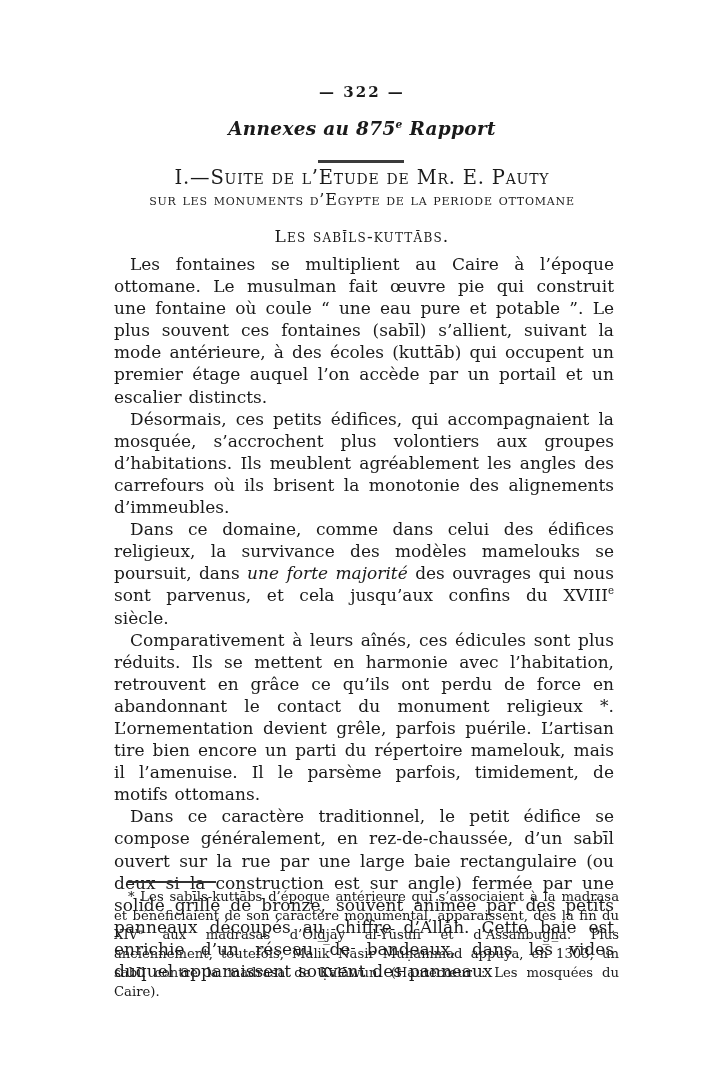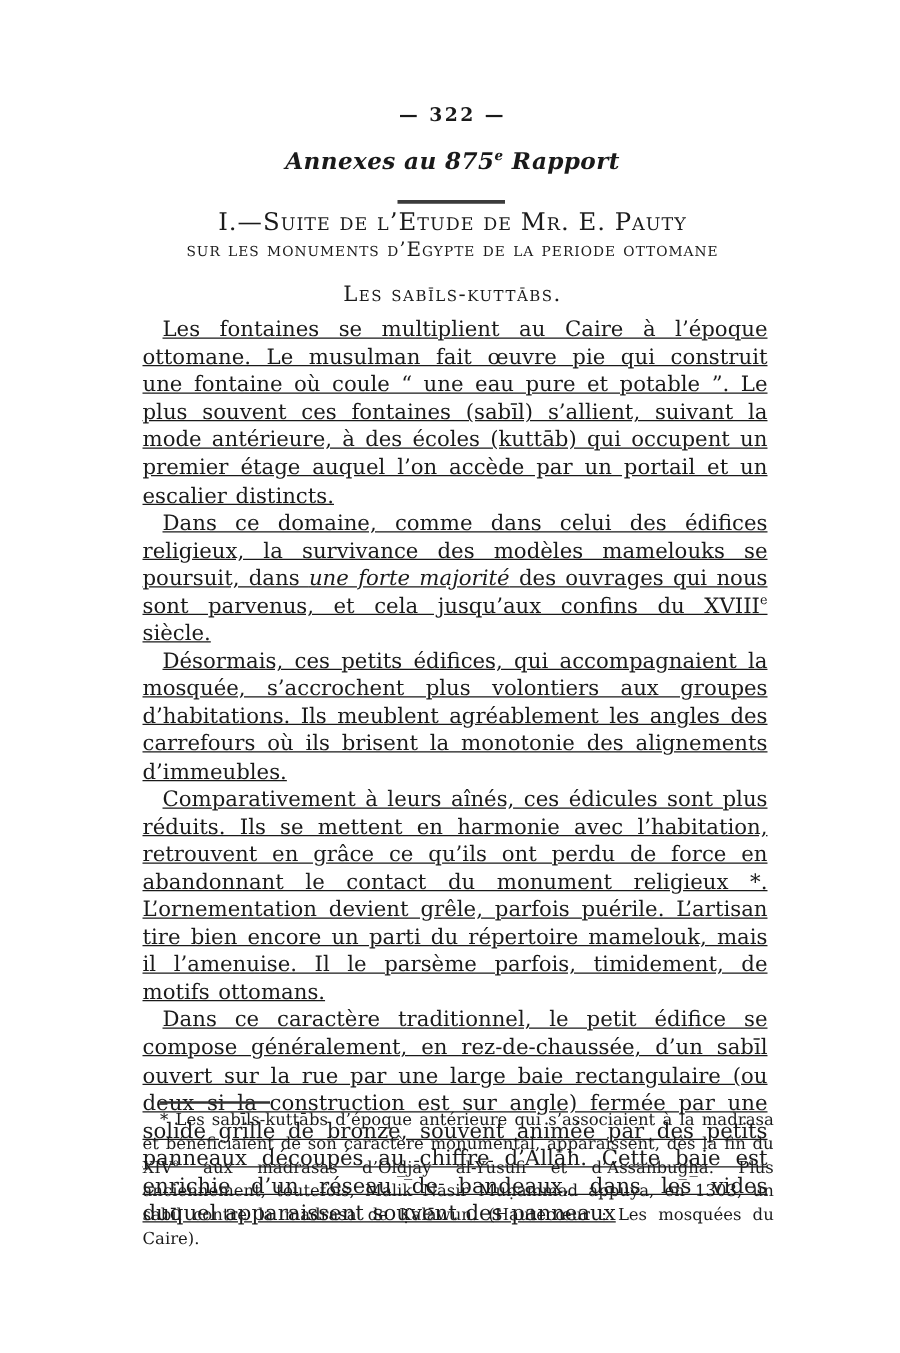--- a/index.html
+++ b/index.html
@@ -49,21 +49,21 @@
     text-align: center;
     font-variant: small-caps;
     font-size: 17px; letter-spacing: 1.2px;
   }
   .body-text {
     position: absolute; top: 253px; left: 114px; width: 500px;
     font-size: 17px; line-height: 22.1px;
     text-align: justify;
     word-spacing: 0.09em;
   }
-  .body-text p { margin: 0; text-indent: 16px; text-decoration: underline; }
+  .body-text p { margin: 0; text-indent: 16px; }
   .body-text em { font-style: italic; }
   .body-text sup { font-size: 0.6em; line-height: 0; }
   .footnote-rule {
     position: absolute; top: 881px; left: 128px;
     width: 88px; height: 2px;
     background: #333333;
   }
   .footnote {
     position: absolute; top: 887px; left: 114px; width: 505px;
     margin: 0;
@@ -85,22 +85,22 @@
   <div class="title-rule"></div>
 
   <div class="report-title-1 report-title">I.—Suite de l’Etude de Mr. E. Pauty</div>
 
   <div class="report-title-2 report-title">sur les monuments d’Egypte de la periode ottomane</div>
 
   <div class="section-heading">Les sabīls-kuttābs.</div>
 
   <div class="body-text">
     <p><span>Les fontaines se multiplient au Caire à l’époque ottomane. Le musulman fait œuvre pie qui construit une fontaine où coule “ une eau pure et potable ”.  Le plus souvent ces fontaines (sabīl) s’allient, suivant la mode antérieure, à des écoles (kuttāb) qui occupent un premier étage auquel l’on accède par un portail et un escalier distincts.</span></p>
+    <p><span>Désormais, ces petits édifices, qui accompagnaient la mosquée, s’accrochent plus volontiers aux groupes d’habitations.  Ils meublent agréablement les angles des carrefours où ils brisent la monotonie des alignements d’immeubles.</span></p>
     <p><span>Dans ce domaine, comme dans celui des édifices religieux, la survivance des modèles mamelouks se poursuit, dans </span><em>une forte majorité</em><span> des ouvrages qui nous sont parvenus, et cela jusqu’aux confins du XVIII</span><sup>e</sup><span> siècle.</span></p>
-    <p><span>Désormais, ces petits édifices, qui accompagnaient la mosquée, s’accrochent plus volontiers aux groupes d’habitations.  Ils meublent agréablement les angles des carrefours où ils brisent la monotonie des alignements d’immeubles.</span></p>
     <p><span>Comparativement à leurs aînés, ces édicules sont plus réduits.  Ils se mettent en harmonie avec l’habitation, retrouvent en grâce ce qu’ils ont perdu de  force en abandonnant le contact du monument religieux *.  L’ornementation devient grêle, parfois puérile.  L’artisan tire bien encore un parti du répertoire mamelouk, mais il l’amenuise. Il le parsème parfois, timidement, de motifs ottomans.</span></p>
     <p><span>Dans ce caractère traditionnel, le petit édifice se compose généralement, en rez-de-chaussée, d’un sabīl ouvert sur la rue par une large baie rectangulaire (ou deux si la construction est sur angle) fermée par une solide grille de bronze, souvent animée par des petits panneaux découpés au chiffre d’Allāh.  Cette baie est enrichie d’un réseau de bandeaux, dans les vides duquel apparaissent souvent des panneaux</span></p>
   </div>
 
   <div class="footnote-rule"></div>
 
   <p class="footnote"><span>* Les sabīls-kuttābs d’époque antérieure qui s’associaient à la madrasa et bénéficiaient de son caractère monumental, apparaissent, dès la fin du XIV</span><sup>e</sup><span> aux madrasas d’Old̲j̲āy al-Yūsufi et d’Assanbug̲h̲a.  Plus anciennement, toutefois, Malik Nāsir Muḥammad appuya, en 1303, un sabīl contre la madrasa de Ḳalāwun. (Hautecœur : Les mosquées du Caire).</span></p>
 
 </div>
 

